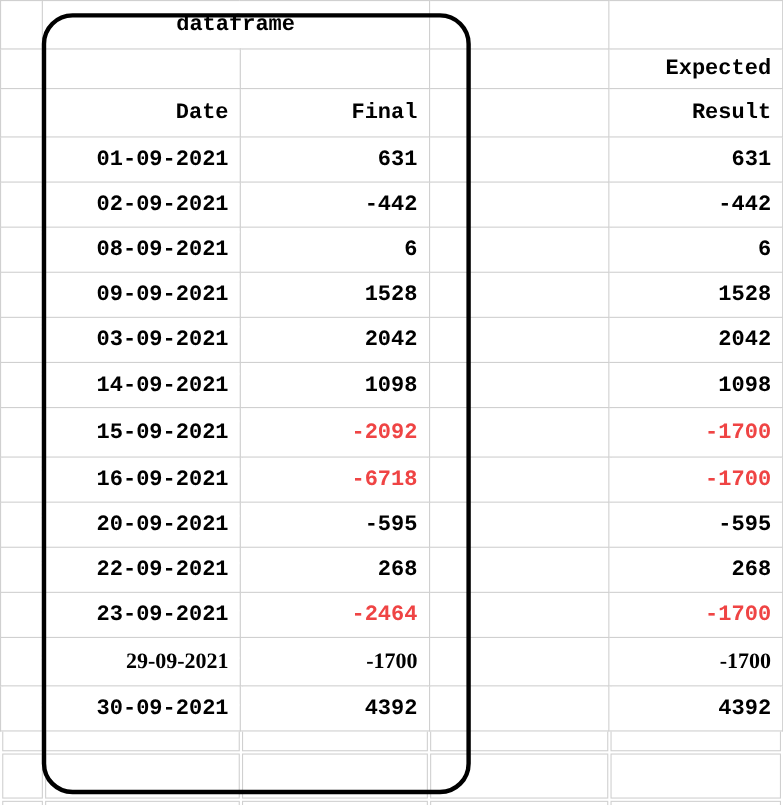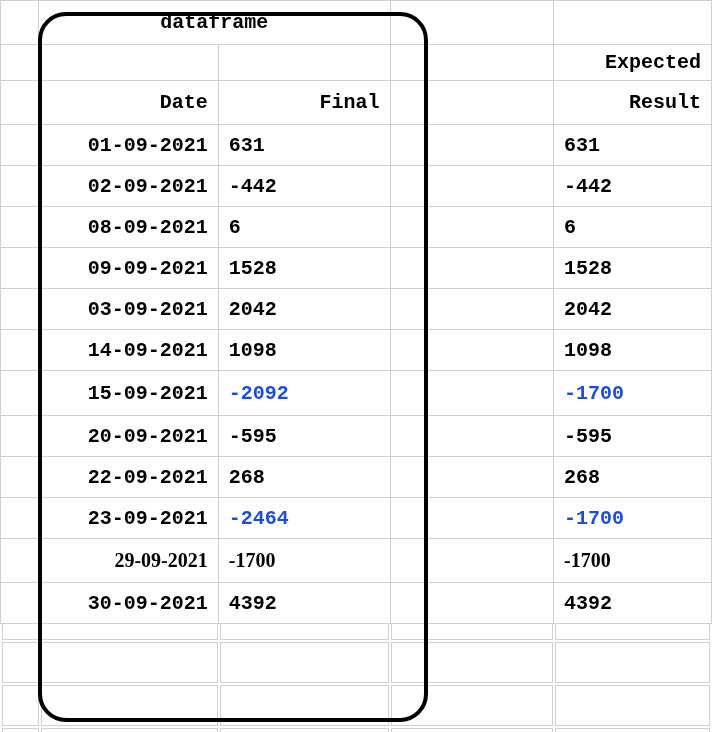--- a/index.html
+++ b/index.html
@@ -56,26 +56,26 @@
       white-space: nowrap;
     }
     .col-spacer-left { width: 38px; }
     .col-date { width: 180px; }
     .col-final { width: 172px; }
     .col-gap { width: 164px; }
     .col-result { width: 158px; }
     .row-h { height: 44px; }
     .row-hsmall { height: 30px; }
     .txt-left { text-align: right; }
-    .txt-right { }
+    .txt-right { text-align: right; }
     .title-cell {
       text-align: center;
       padding: 8px 0;
     }
-    .red { color: #1d4ed8; }
+    .red { color: #ef4444; }
   </style>
 </head>
 <body>
 
 <table class="grid-bg">
   <tbody>
       <tr style="height:44px">
         <td style="width:38px"></td>
         <td style="width:180px"></td>
         <td style="width:172px"></td>
@@ -329,20 +329,33 @@
           <div class="cell-inner red">-2092</div>
         </td>
         <td class="col-gap"></td>
         <td class="col-result txt-right">
           <div class="cell-inner red">-1700</div>
         </td>
       </tr>
       <tr style="height: 41px;">
         <td class="col-spacer-left"></td>
         <td class="col-date txt-left">
+          <div class="cell-inner">16-09-2021</div>
+        </td>
+        <td class="col-final txt-right">
+          <div class="cell-inner red">-6718</div>
+        </td>
+        <td class="col-gap"></td>
+        <td class="col-result txt-right">
+          <div class="cell-inner red">-1700</div>
+        </td>
+      </tr>
+      <tr style="height: 41px;">
+        <td class="col-spacer-left"></td>
+        <td class="col-date txt-left">
           <div class="cell-inner">20-09-2021</div>
         </td>
         <td class="col-final txt-right">
           <div class="cell-inner">-595</div>
         </td>
         <td class="col-gap"></td>
         <td class="col-result txt-right">
           <div class="cell-inner">-595</div>
         </td>
       </tr>

